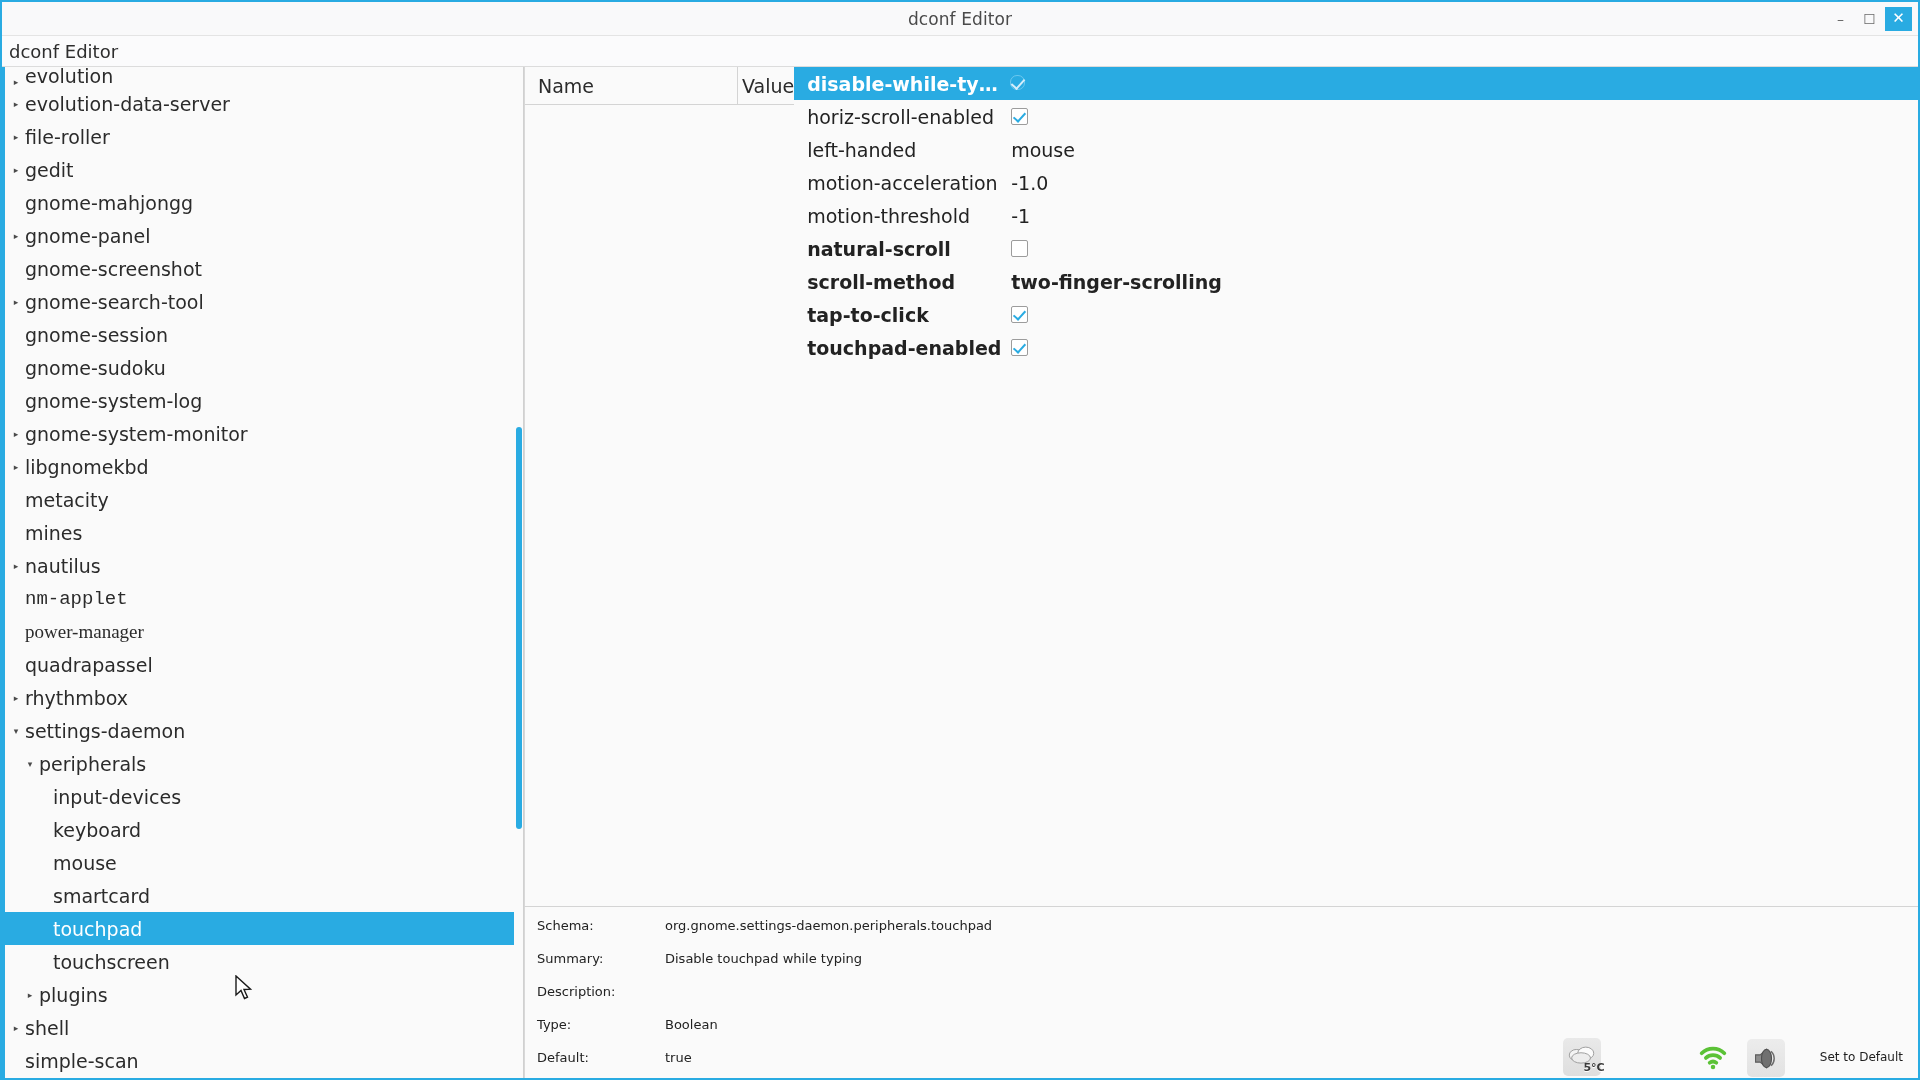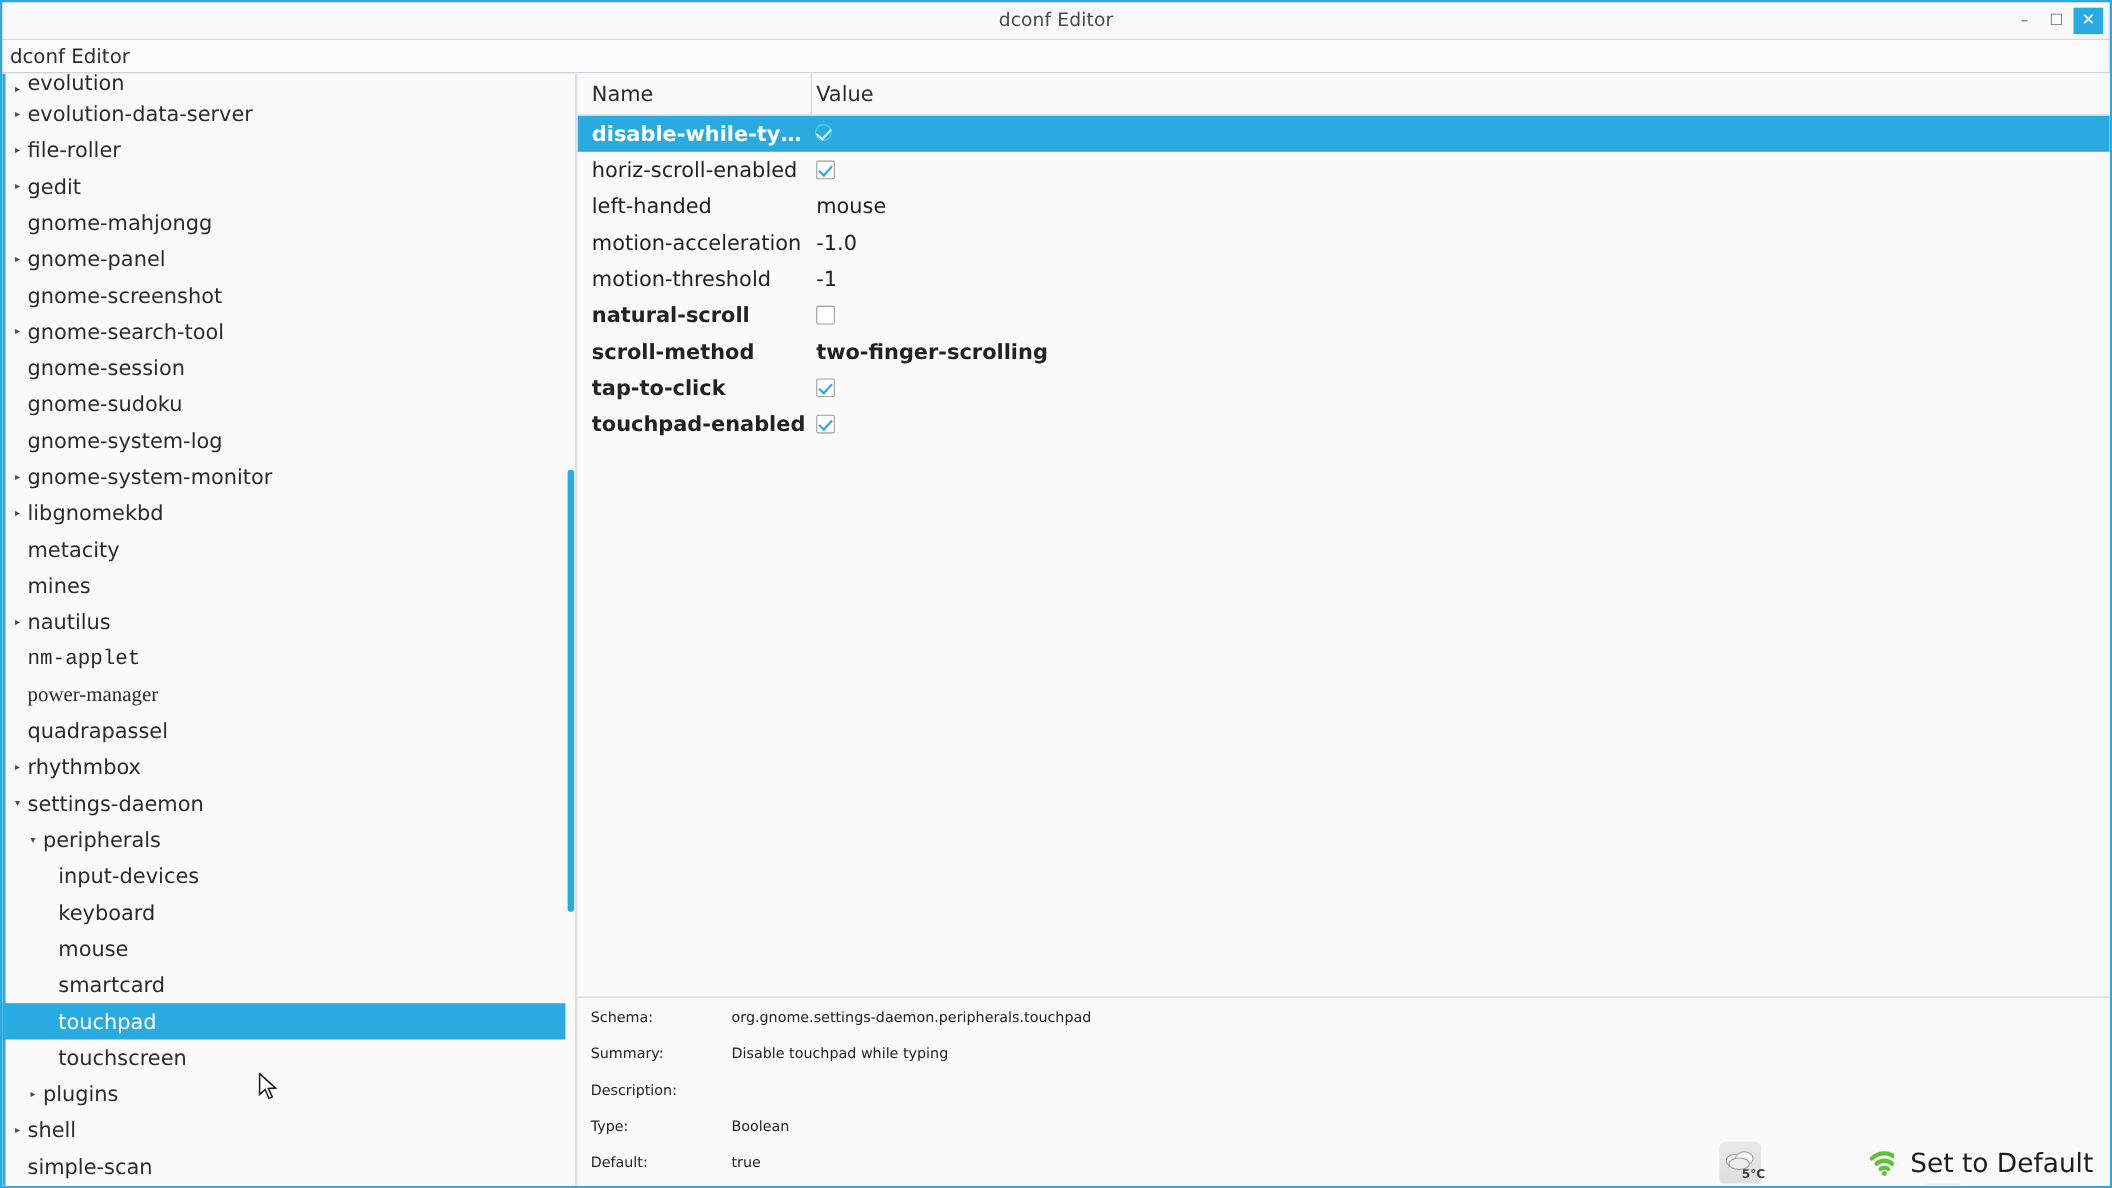--- a/index.html
+++ b/index.html
@@ -15,21 +15,21 @@
   }
 
   
   #window {
     position: absolute;
     left: 0; top: 0;
     width: 1920px;
     height: 1080px;
     box-sizing: border-box;
     border: 2px solid #29abe2;
-    background: #4c1d95;
+    background: #5eead4;
     display: flex;
     flex-direction: column;
   }
 
   
   #titlebar {
     position: relative;
     height: 33px;
     min-height: 33px;
     background: #f9f9fa;
@@ -170,21 +170,21 @@
     flex-direction: column;
     min-width: 0;
     background: #ffffff;
   }
 
   
   #keylist-wrap {
     flex: 1;
     min-height: 0;
     display: flex;
-    flex-direction: column;
+    flex-direction: row;
     border-left: 1px solid #d8d8d8;
     background: #fafafa;
   }
   #keylist-header {
     height: 37px;
     min-height: 37px;
     display: flex;
     align-items: center;
     background: #fafafa;
     border-bottom: 1px solid #d4d4d4;
@@ -319,21 +319,21 @@
 
   
   #set-default-btn {
     position: absolute;
     right: 4px;
     bottom: 2px;
     height: 38px;
     padding: 0 10px 0 14px;
     display: flex;
     align-items: center;
-    font-size: 24px;
+    font-size: 12px;
     color: #1d1d1d;
     background: #fafafa;
     border: 1px solid #fafafa;
     box-sizing: border-box;
   }
 
   
   .tray-icon {
     position: absolute;
     width: 38px;

